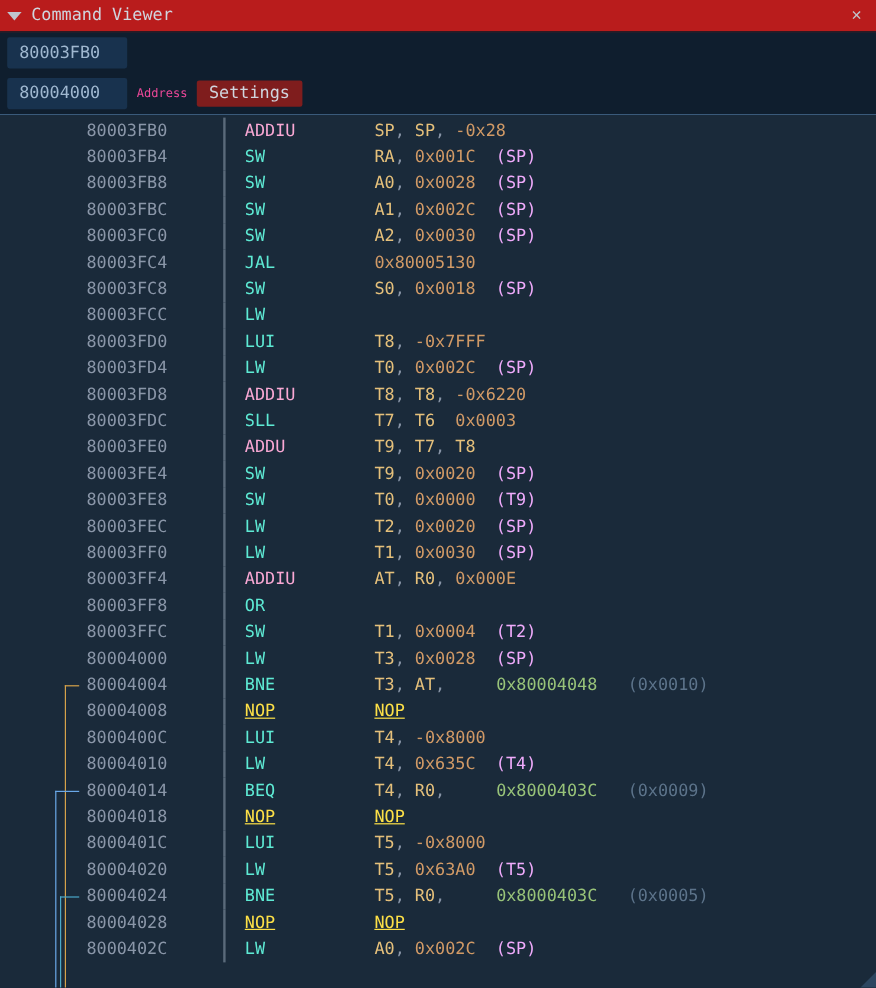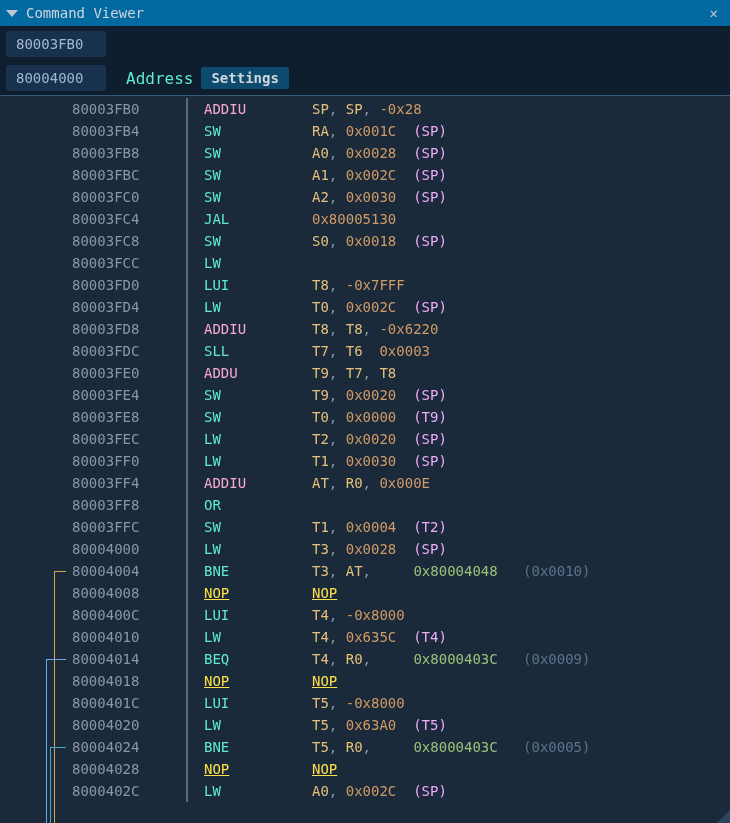--- a/index.html
+++ b/index.html
@@ -8,21 +8,21 @@
     width: 730px; height: 823px;
     background: #1a2a3a;
     font-family: "Menlo", "Consolas", "DejaVu Sans Mono", monospace;
     font-size: 14px;
     color: #c0c5ce;
     overflow: hidden;
   }
   
   .titlebar {
     height: 27px;
-    background: #0369a1;
+    background: #b91c1c;
     display: flex;
     align-items: center;
     padding: 0 8px 0 6px;
     border-bottom: 1px solid #0d1a26;
   }
   .titlebar .tri {
     width: 0; height: 0;
     border-left: 6px solid transparent;
     border-right: 6px solid transparent;
     border-top: 7px solid #c0c5ce;
@@ -56,34 +56,32 @@
     color: #a0b8d0;
     padding: 4px 10px;
     border-radius: 2px;
     font-family: inherit;
     font-size: 14px;
     line-height: 1.3;
     border: none;
     width: 100px;
   }
   .toolbar-label {
-    color: #5eead4;
-    font-family: inherit;
-    font-size: 16px;
-    margin-left: 12px;
+    color: #ec4899;
+    font-family: inherit;
+    font-size: 10px;
   }
   .settings-btn {
-    background: #0c4a6e;
+    background: #7f1d1d;
     color: #d0d5de;
     padding: 3px 10px;
     border-radius: 2px;
     font-family: inherit;
     font-size: 14px;
     border: none;
-    font-weight: bold;
   }
   
   .disasm {
     position: relative;
     background: #1a2a3a;
     height: calc(823px - 27px - 64px);
     overflow: hidden;
   }
   .disasm-inner {
     padding-top: 2px;

